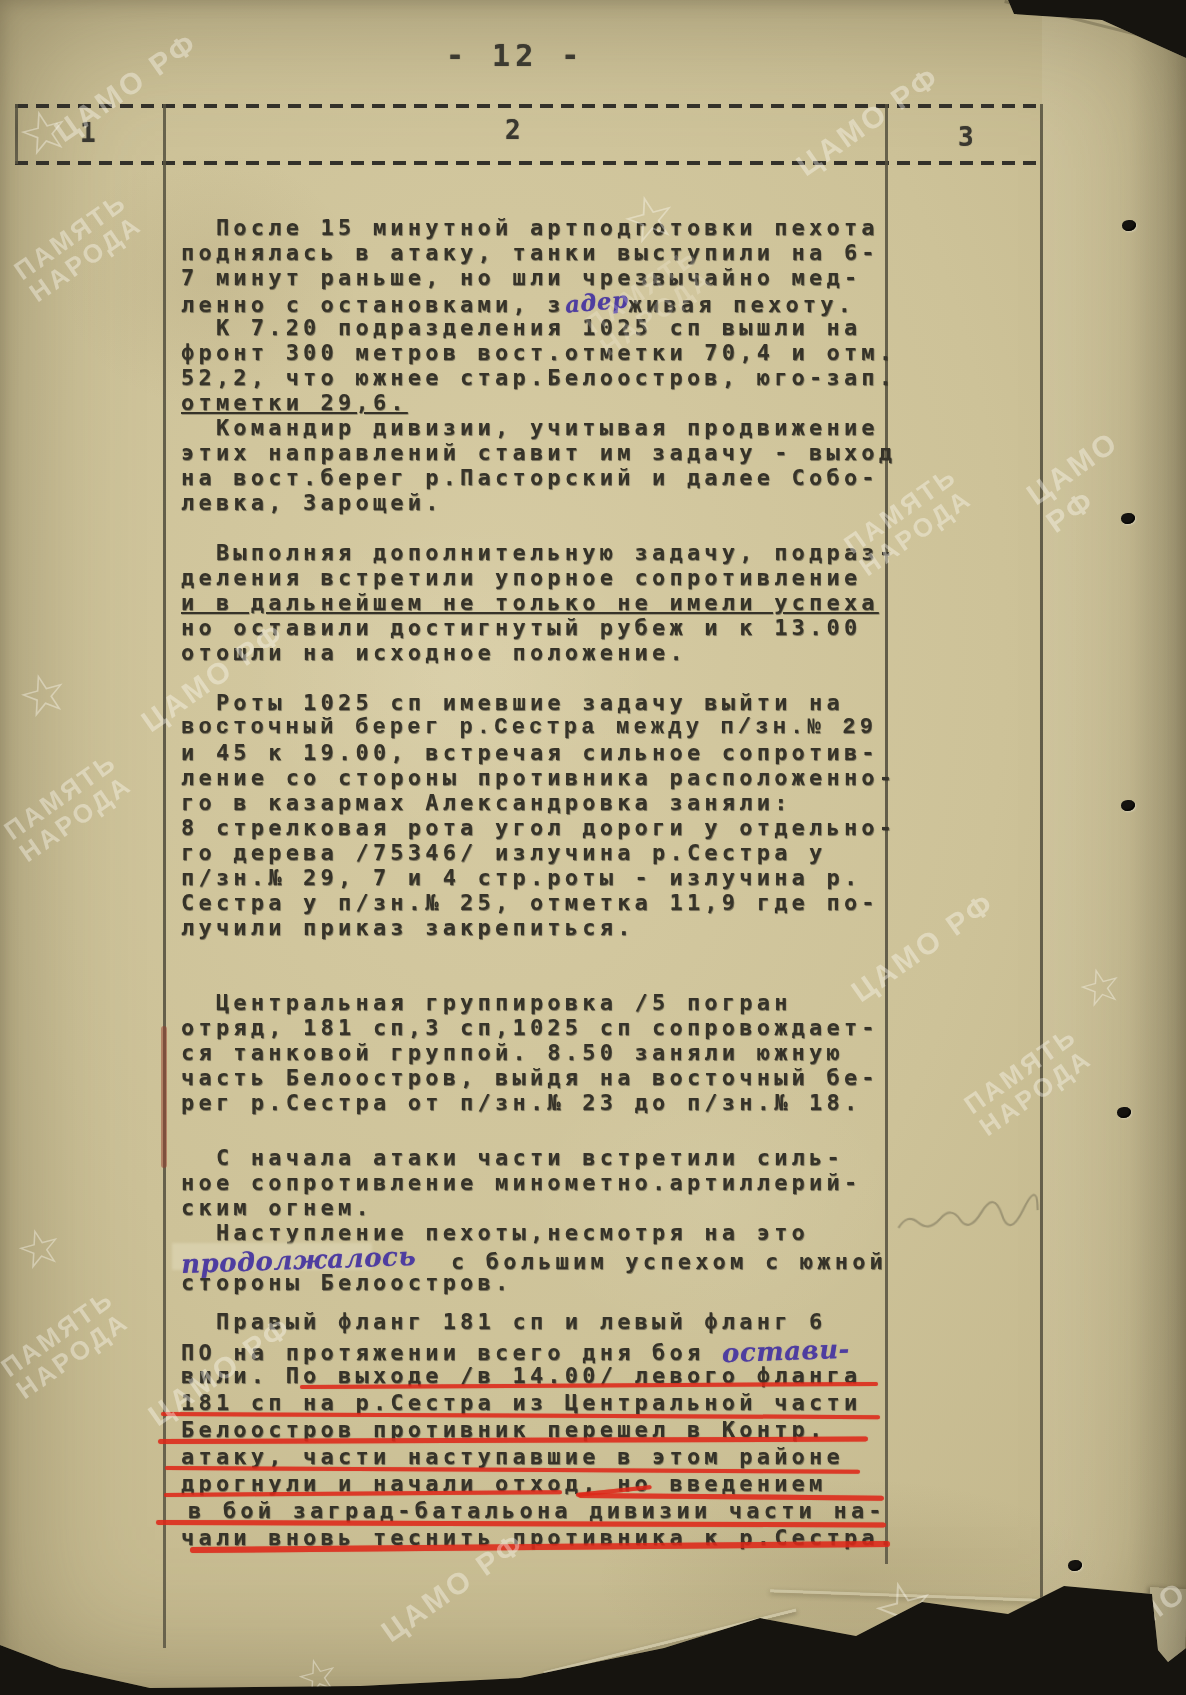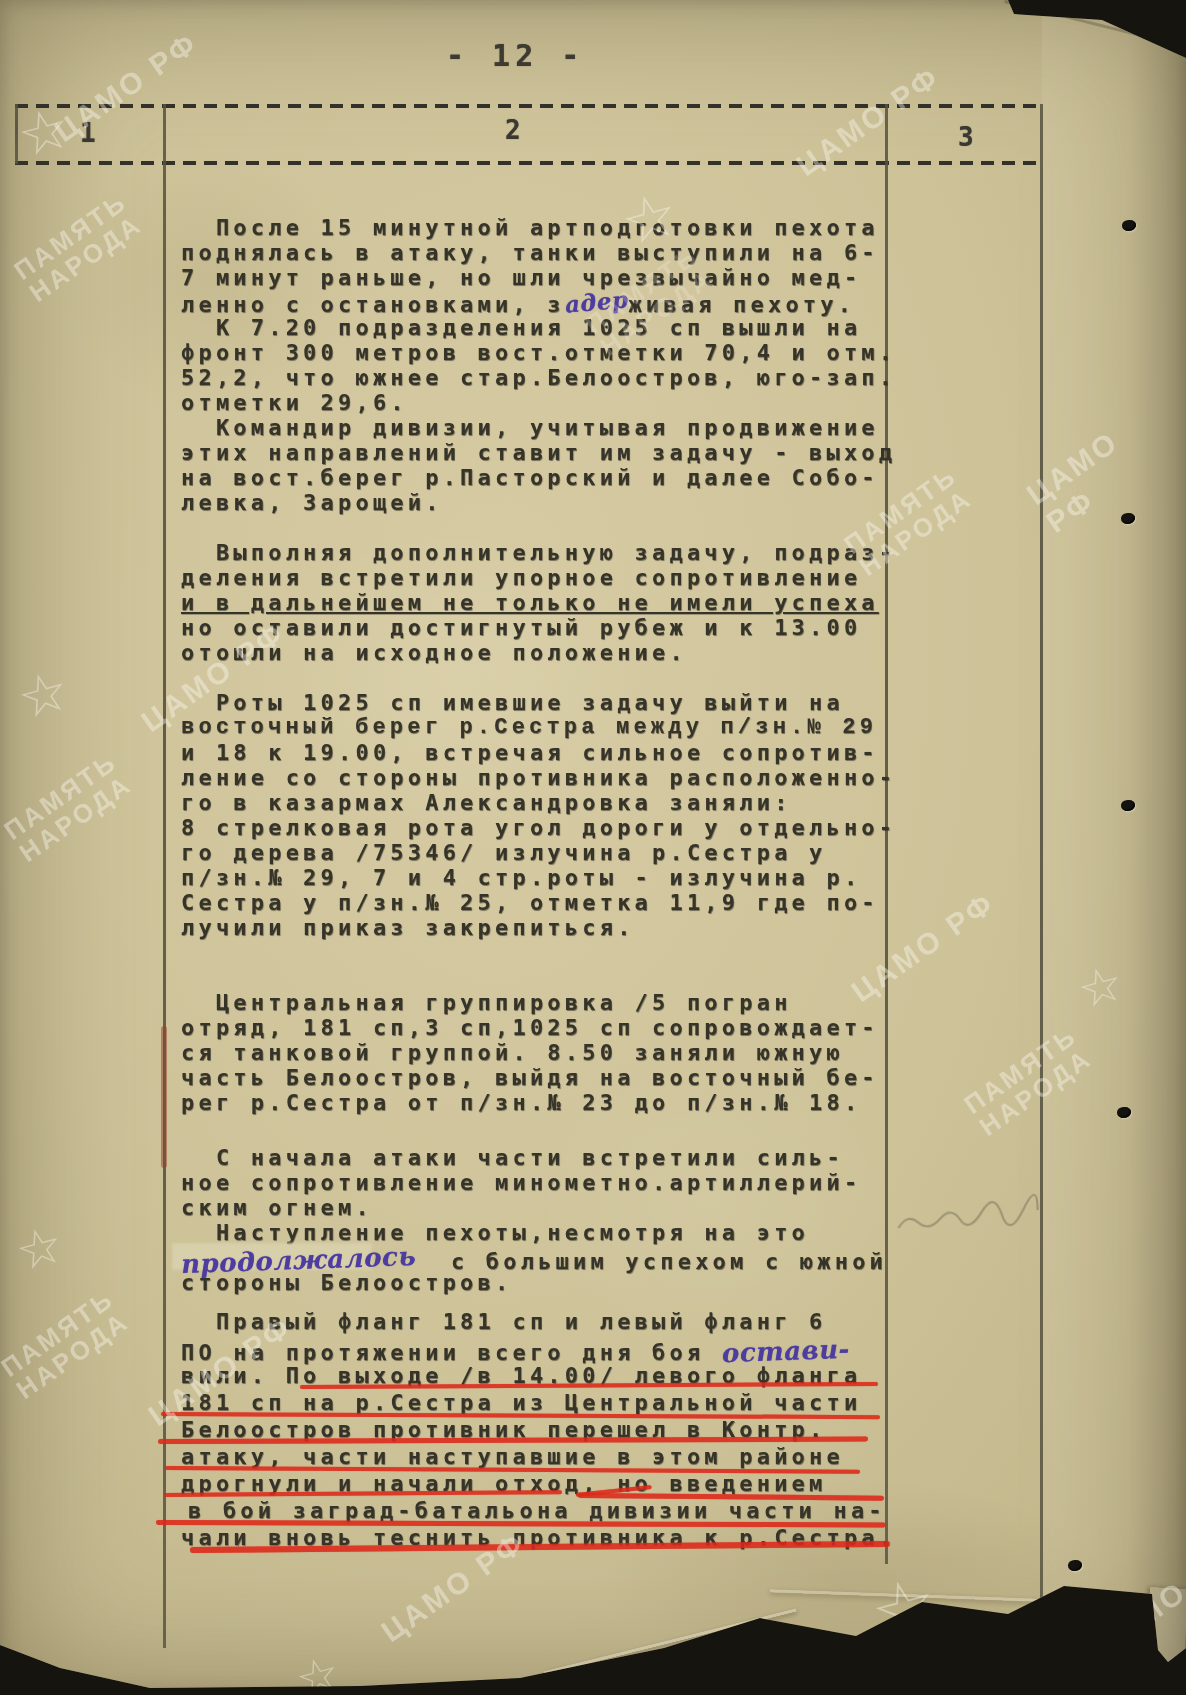--- a/index.html
+++ b/index.html
@@ -68,33 +68,33 @@
     <div class="colnum" style="left:958px;top:122px;">3</div>
 
     <div id="textlayer">
         <div class="tline" style="top: 215px;"><span>  После 15 минутной артподготовки пехота</span></div>
         <div class="tline" style="top: 240px;"><span>поднялась в атаку, танки выступили на 6-</span></div>
         <div class="tline" style="top: 265px;"><span>7 минут раньше, но шли чрезвычайно мед-</span></div>
         <div class="tline" style="top: 290px;"><span>ленно с остановками, з</span><span class="purple purple-inline">адер</span><span>живая пехоту.</span></div>
         <div class="tline" style="top: 315px;"><span>  К 7.20 подразделения 1025 сп вышли на</span></div>
         <div class="tline" style="top: 340px;"><span>фронт 300 метров вост.отметки 70,4 и отм.</span></div>
         <div class="tline" style="top: 365px;"><span>52,2, что южнее стар.Белоостров, юго-зап.</span></div>
-        <div class="tline" style="top: 390px;"><span>отметки 29,6.</span></div>
+        <div class="tline" style="top: 390px; text-decoration: underline;"><span>отметки 29,6.</span></div>
         <div class="tline" style="top: 415px;"><span>  Командир дивизии, учитывая продвижение</span></div>
         <div class="tline" style="top: 440px;"><span>этих направлений ставит им задачу - выход</span></div>
         <div class="tline" style="top: 465px;"><span>на вост.берег р.Пасторский и далее Собо-</span></div>
         <div class="tline" style="top: 490px;"><span>левка, Зарощей.</span></div>
         <div class="tline" style="top: 540px;"><span>  Выполняя дополнительную задачу, подраз-</span></div>
         <div class="tline" style="top: 565px;"><span>деления встретили упорное сопротивление</span></div>
         <div class="tline" style="top: 590px; text-decoration: underline;"><span>и в дальнейшем не только не имели успеха</span></div>
         <div class="tline" style="top: 615px;"><span>но оставили достигнутый рубеж и к 13.00</span></div>
         <div class="tline" style="top: 640px;"><span>отошли на исходное положение.</span></div>
         <div class="tline" style="top: 690px;"><span>  Роты 1025 сп имевшие задачу выйти на</span></div>
         <div class="tline" style="top: 715px; font-family: Liberation Mono, monospace;"><span>восточный берег р.Сестра между п/зн.№ 29</span></div>
-        <div class="tline" style="top: 740px;"><span>и 18 к 19.00, встречая сильное сопротив-</span></div>
+        <div class="tline" style="top: 740px;"><span>и 45 к 19.00, встречая сильное сопротив-</span></div>
         <div class="tline" style="top: 765px;"><span>ление со стороны противника расположенно-</span></div>
         <div class="tline" style="top: 790px;"><span>го в казармах Александровка заняли:</span></div>
         <div class="tline" style="top: 815px;"><span>8 стрелковая рота угол дороги у отдельно-</span></div>
         <div class="tline" style="top: 840px;"><span>го дерева /75346/ излучина р.Сестра у</span></div>
         <div class="tline" style="top: 865px;"><span>п/зн.№ 29, 7 и 4 стр.роты - излучина р.</span></div>
         <div class="tline" style="top: 890px;"><span>Сестра у п/зн.№ 25, отметка 11,9 где по-</span></div>
         <div class="tline" style="top: 915px;"><span>лучили приказ закрепиться.</span></div>
         <div class="tline" style="top: 990px;"><span>  Центральная группировка /5 погран</span></div>
         <div class="tline" style="top: 1015px;"><span>отряд, 181 сп,3 сп,1025 сп сопровождает-</span></div>
         <div class="tline" style="top: 1040px;"><span>ся танковой группой. 8.50 заняли южную</span></div>

